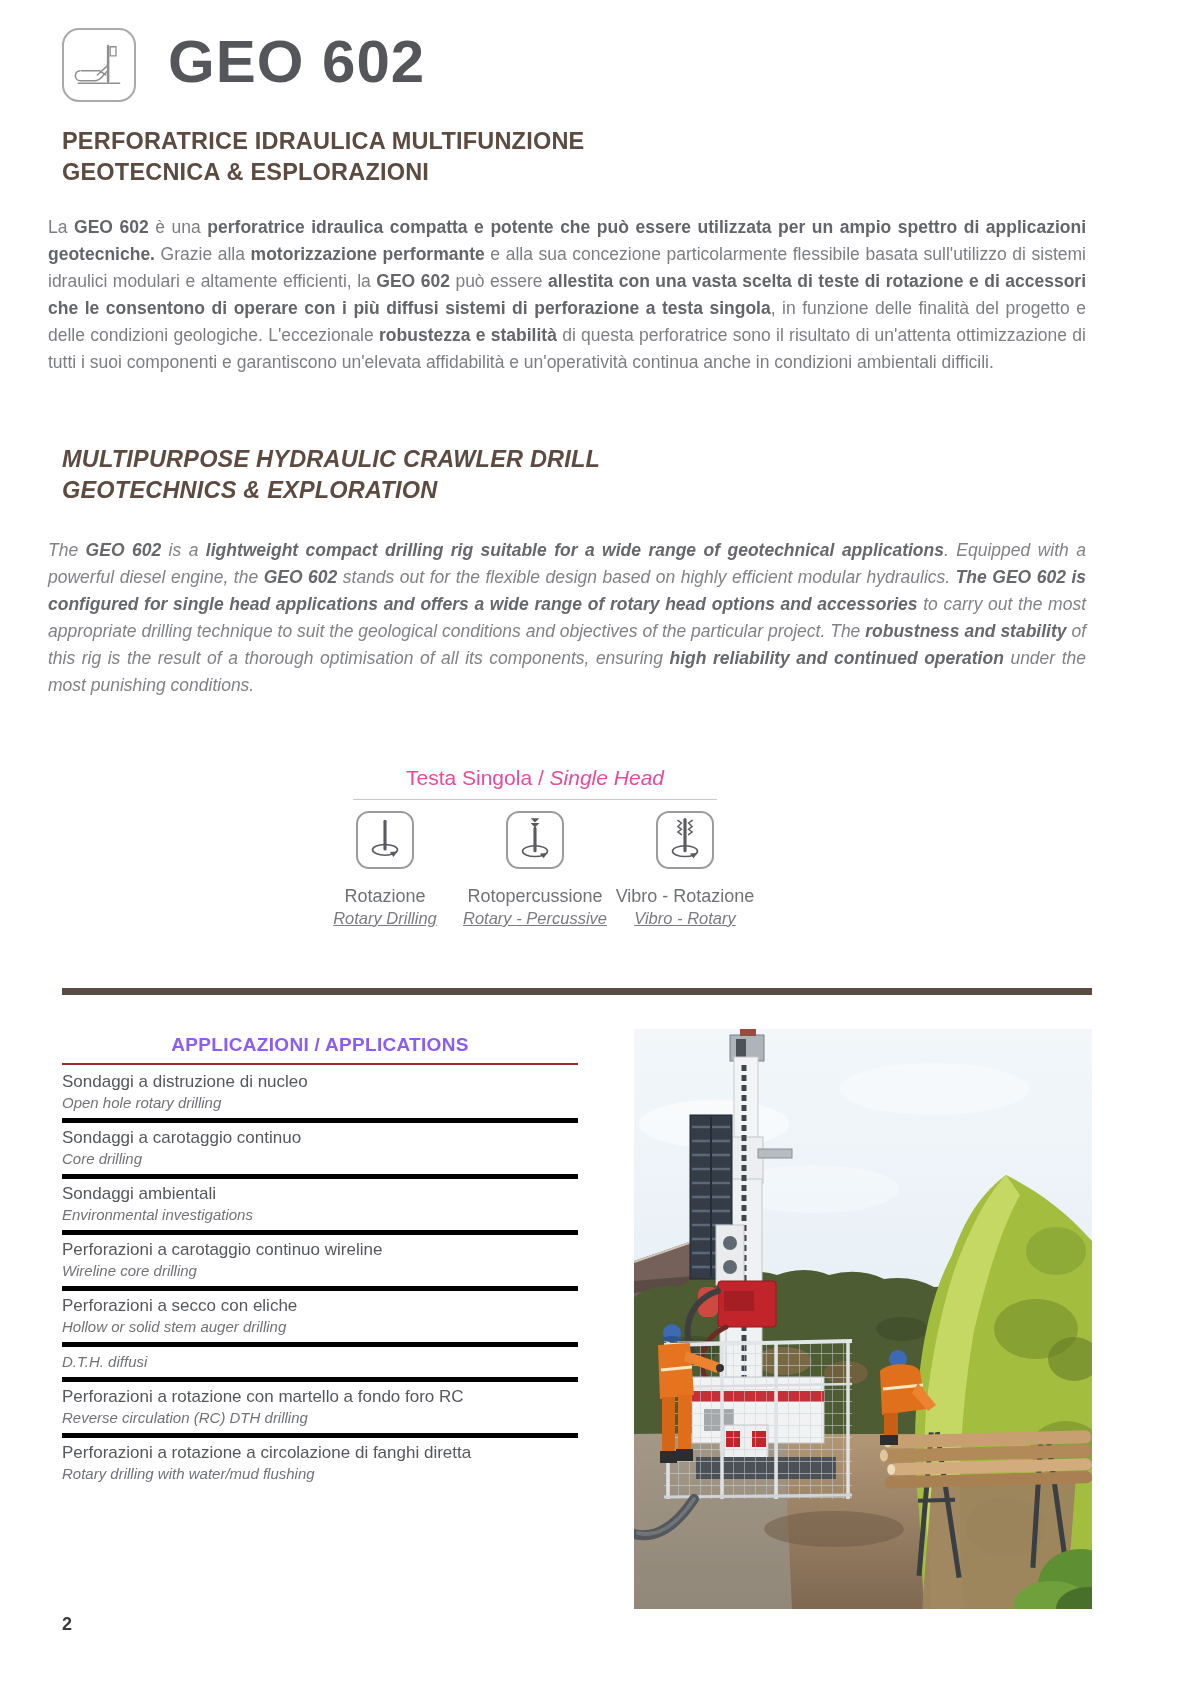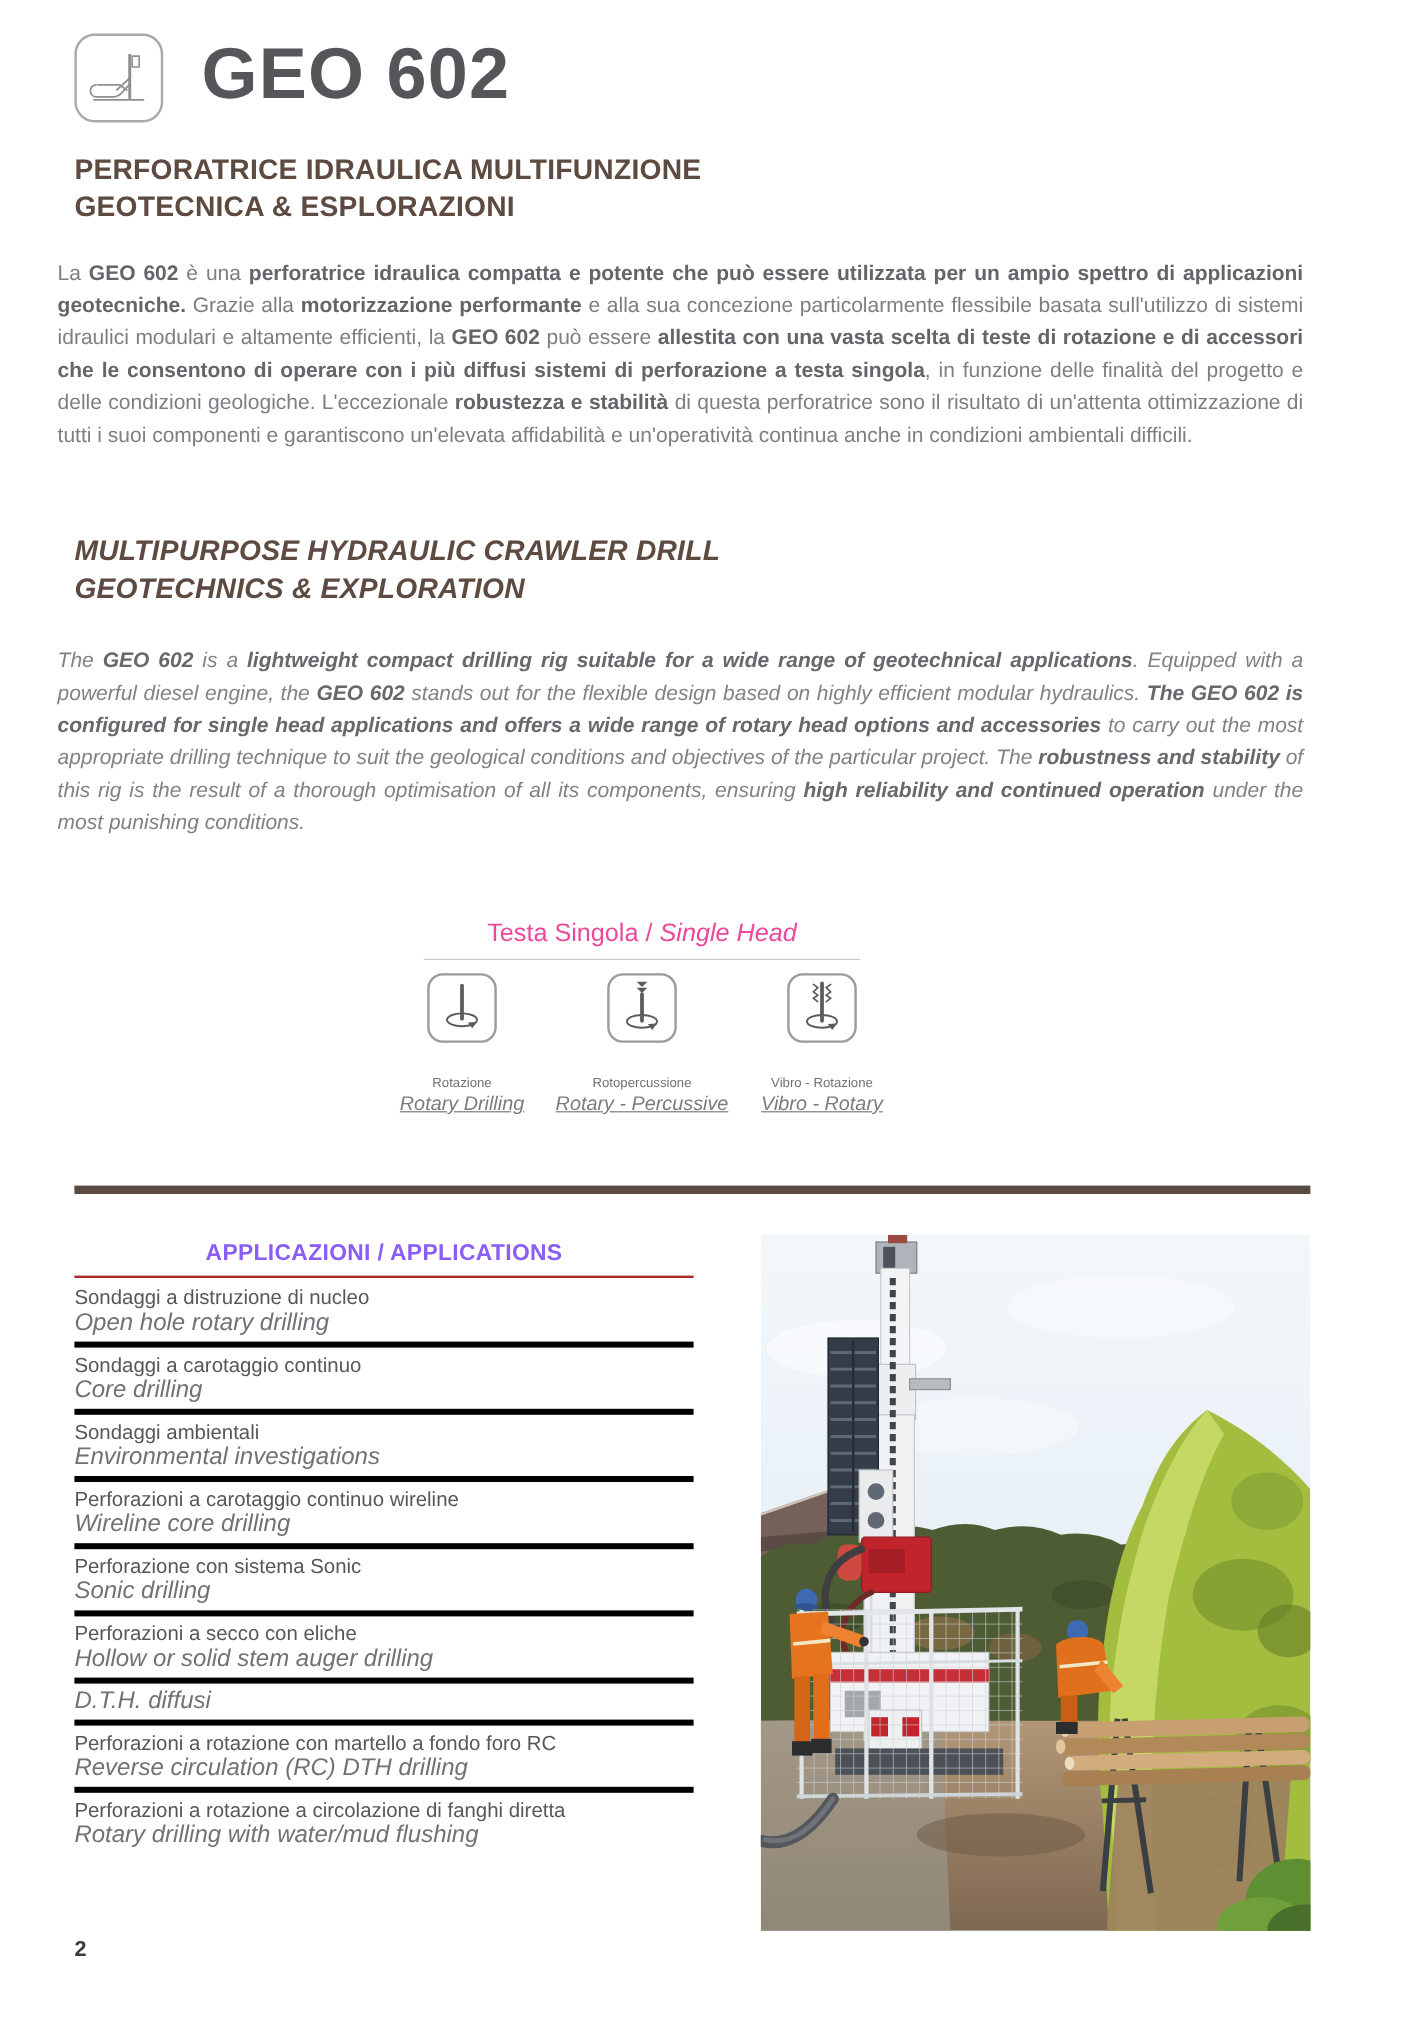--- a/index.html
+++ b/index.html
@@ -27,34 +27,34 @@
 
   
   .single-head{position:absolute;left:310px;top:766px;width:450px;text-align:center;}
   .sh-title{font-size:21px;font-weight:normal;color:#ec4899;}
   .sh-title .it{font-style:italic;}
   .sh-line{width:364px;margin:9px auto 0;border:0;border-top:1px solid #c9c9c9;}
   .sh-options{display:flex;justify-content:center;margin-top:11px;}
   .sh-opt{width:150px;text-align:center;}
   .sh-iconbox{width:58px;height:58px;box-sizing:border-box;border:2px solid #9b9b9b;
               border-radius:13px;margin:0 auto;display:flex;align-items:center;justify-content:center;background:#fff;}
-  .sh-l1{margin-top:28px;font-size:11px;color:#6f7175;}
+  .sh-l1{margin-top:17px;font-size:18px;color:#6f7175;}
   .sh-l2{margin-top:2px;font-size:16.5px;font-style:italic;color:#7a7b7e;text-decoration:underline;}
 
   
   .bar{position:absolute;left:62px;top:988px;width:1030px;height:7px;background:#594a42;}
 
   
   .apps{position:absolute;left:62px;top:1034px;width:516px;}
   .apps-title{text-align:center;font-size:19px;font-weight:bold;color:#8b5cf6;letter-spacing:.3px;}
   .apps-rule{border:0;border-top:2px solid #a8292d;margin:7px 0 2px 0;}
   .app-row{padding:4px 0 5px 0;border-bottom:5px solid #000000;}
   .app-row:last-child{border-bottom:none;}
   .app-it{font-size:17px;line-height:21px;color:#55575b;}
-  .app-en{font-size:20px;line-height:21px;font-style:italic;color:#707276;}
+  .app-en{font-size:15px;line-height:21px;font-style:italic;color:#707276;}
 
   
   .photo{position:absolute;left:634px;top:1029px;width:458px;height:580px;}
 
   .pagenum{position:absolute;left:62px;top:1614px;font-size:18px;font-weight:bold;color:#3a3a3c;}
 </style>
 </head>
 <body>
 
 <div class="page">
@@ -155,24 +155,20 @@
       <div class="app-it">Sondaggi a carotaggio continuo</div>
       <div class="app-en">Core drilling</div>
     </div>
     <div class="app-row">
       <div class="app-it">Sondaggi ambientali</div>
       <div class="app-en">Environmental investigations</div>
     </div>
     <div class="app-row">
       <div class="app-it">Perforazioni a carotaggio continuo wireline</div>
       <div class="app-en">Wireline core drilling</div>
-    </div>
-    <div class="app-row">
-      <div class="app-it">Perforazione con sistema Sonic</div>
-      <div class="app-en">Sonic drilling</div>
     </div>
     <div class="app-row">
       <div class="app-it">Perforazioni a secco con eliche</div>
       <div class="app-en">Hollow or solid stem auger drilling</div>
     </div>
     <div class="app-row">
       <div class="app-en">D.T.H. diffusi</div>
     </div>
     <div class="app-row">
       <div class="app-it">Perforazioni a rotazione con martello a fondo foro RC</div>

